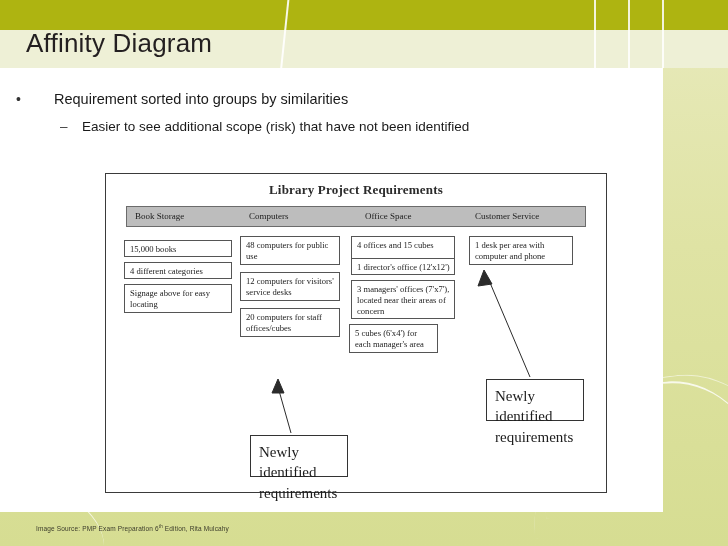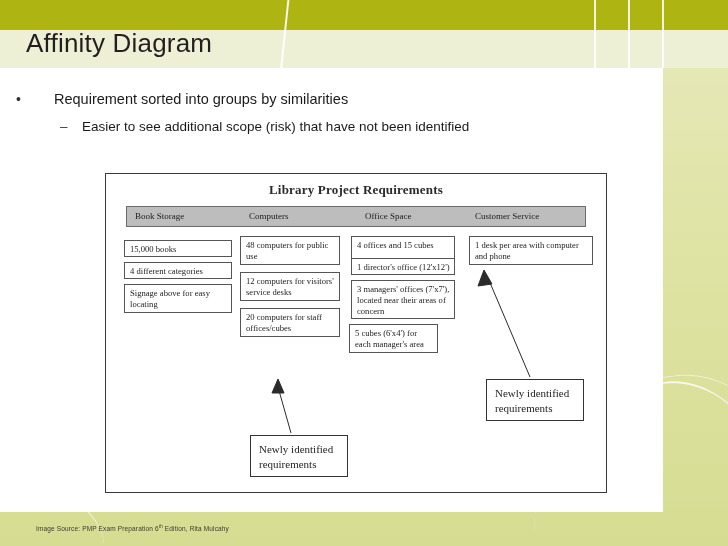--- a/index.html
+++ b/index.html
@@ -199,30 +199,30 @@
   .n-c2-1 { left: 134px; top: 62px;  width: 100px; height: 29px; }
   .n-c2-2 { left: 134px; top: 98px;  width: 100px; height: 29px; }
   .n-c2-3 { left: 134px; top: 134px; width: 100px; height: 29px; }
   .n-c2-4 { left: 134px; top: 172px; width: 100px; height: 29px; }
   
   .n-c3-1 { left: 245px; top: 62px;  width: 104px; height: 29px; }
   .n-c3-2 { left: 245px; top: 84px;  width: 104px; height: 17px; }
   .n-c3-3 { left: 245px; top: 106px; width: 104px; height: 39px; }
   .n-c3-4 { left: 243px; top: 150px; width: 89px; height: 29px; }
   
-  .n-c4-1 { left: 363px; top: 62px;  width: 124px; height: 29px; }
+  .n-c4-1 { left: 363px; top: 62px;  width: 104px; height: 29px; }
 
   
   .callout {
     position: absolute;
     border: 1px solid #333;
     box-sizing: border-box;
     background: #fff;
     font-family: "Liberation Serif", serif;
-    font-size: 11px;
+    font-size: 15px;
     line-height: 1.35;
     color: #1c1c1c;
     padding: 6px 6px 4px 8px;
   }
   .co-left  { left: 144px; top: 261px; width: 98px; height: 42px; }
   .co-right { left: 380px; top: 205px; width: 98px; height: 42px; }
 
   .arrows { position: absolute; left: 0; top: 0; width: 500px; height: 318px; }
 
   

